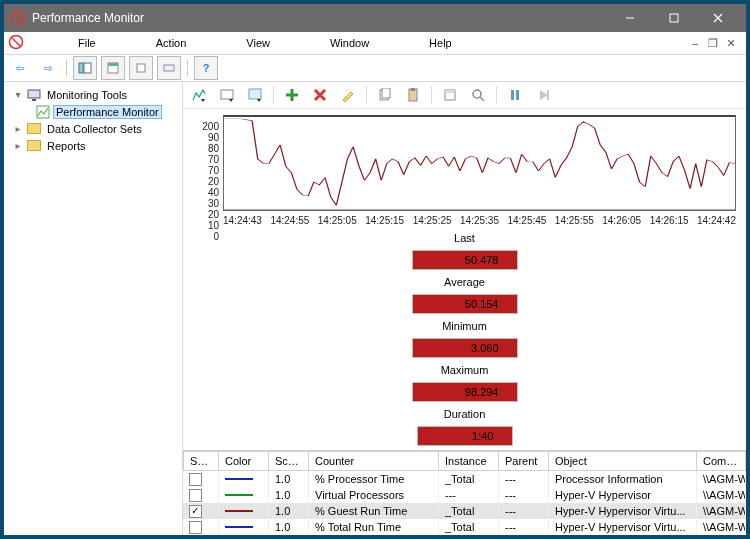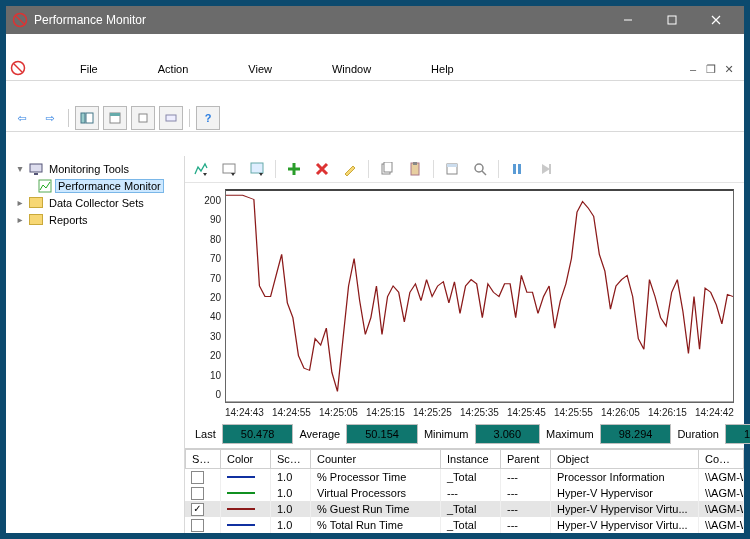--- a/index.html
+++ b/index.html
@@ -1,16 +1,16 @@
 <!DOCTYPE html>
 <html><head>
 <meta charset="utf-8">
 <style>
   html, body { margin:0; padding:0; font-family: "Segoe UI", Tahoma, sans-serif; font-size:11px; background:#fff; }
-  .window { width:750px; height:539px; border:6px solid #0c4a6e; box-sizing:border-box; display:flex; flex-direction:column;gap:24px; }
+  .window { width:750px; height:539px; border:4px solid #0c4a6e; box-sizing:border-box; display:flex; flex-direction:column; }
   
   .titlebar { height:28px; background:#6b6b6b; color:#fff; display:flex; align-items:center; padding:0 6px; }
   .titlebar .icon { width:16px; height:16px; margin-right:6px; display:flex; align-items:center; justify-content:center; }
   .titlebar .title { flex:1; font-size:12px; }
   .tb-btn { width:44px; height:28px; display:flex; align-items:center; justify-content:center; color:#fff; }
   
   .menubar { height:22px; border-bottom:1px solid #d9d9d9; display:flex; align-items:center; padding:0 4px; background:#fff; }
   .menubar .mi { padding:0 8px; height:100%; display:flex; align-items:center;margin-left:44px; }
   .menubar .right { margin-left:auto; display:flex; gap:4px; padding-right:4px;}
   .mini-btn { width:14px; height:14px; display:flex; align-items:center; justify-content:center; color:#555;}
@@ -33,23 +33,23 @@
   .pm-toolbar { height:26px; display:flex; align-items:center; padding:0 4px; gap:4px; border-bottom:1px solid #e4e4e4;}
   .pm-toolbar .tsep { background:#ddd;}
   
   .chart-wrap { flex:1; display:flex; padding:6px 10px 0 6px; box-sizing:border-box; min-height:0;}
   .ylabels { width:30px; display:flex; flex-direction:column; justify-content:space-between; text-align:right; padding:6px 4px 18px 0; font-size:10px; color:#222;}
   .plot-col { flex:1; display:flex; flex-direction:column; min-width:0;}
   .plot { flex:1; border:1px solid #666; border-top:2px solid #444; position:relative; background:#fff; box-shadow: inset 0 -1px 0 #aaa;}
   .plot svg { position:absolute; inset:0; width:100%; height:100%; }
   .xlabels { display:flex; justify-content:space-between; font-size:10px; color:#222; padding:4px 0 0 0;}
   
-  .stats { display:flex; align-items:center; padding:6px 10px 4px 10px; gap:6px; font-size:11px; flex-wrap:nowrap;}
+  .stats { display:flex; align-items:center; padding:6px 10px 4px 10px; gap:6px; font-size:11px; flex-wrap:nowrap;flex-direction:column;}
   .stats .lbl { white-space:nowrap;}
-  .stats .val { border:1px solid #bfbfbf; background:#0f766e; height:18px; display:flex; align-items:center; justify-content:flex-end; padding:0 18px; font-family:inherit;}
+  .stats .val { border:1px solid #bfbfbf; background:#b91c1c; height:18px; display:flex; align-items:center; justify-content:flex-end; padding:0 18px; font-family:inherit;}
   
   .legend { border-top:1px solid #cfcfcf; }
   .lg-head, .lg-row { display:grid; grid-template-columns: 36px 50px 40px 130px 60px 50px 148px 1fr; }
   .lg-head > div { border:1px solid #cfcfcf; border-left:none; background:#fff; padding:3px 6px; font-size:11px; white-space:nowrap; overflow:hidden; text-overflow:ellipsis;}
   .lg-head > div:first-child { border-left:1px solid #cfcfcf;}
   .lg-row > div { padding:2px 6px; font-size:11px; border-right:1px solid #efefef; white-space:nowrap; overflow:hidden; text-overflow:ellipsis; display:flex; align-items:center;}
   .lg-row { height:16px; background:#fff;}
   .lg-row.sel { background:#e5e5e5;}
   .cbox { width:11px; height:11px; border:1px solid #888; background:#fff; display:flex; align-items:center; justify-content:center; font-size:10px; line-height:1;}
   .swatch { width:28px; height:2px;}

